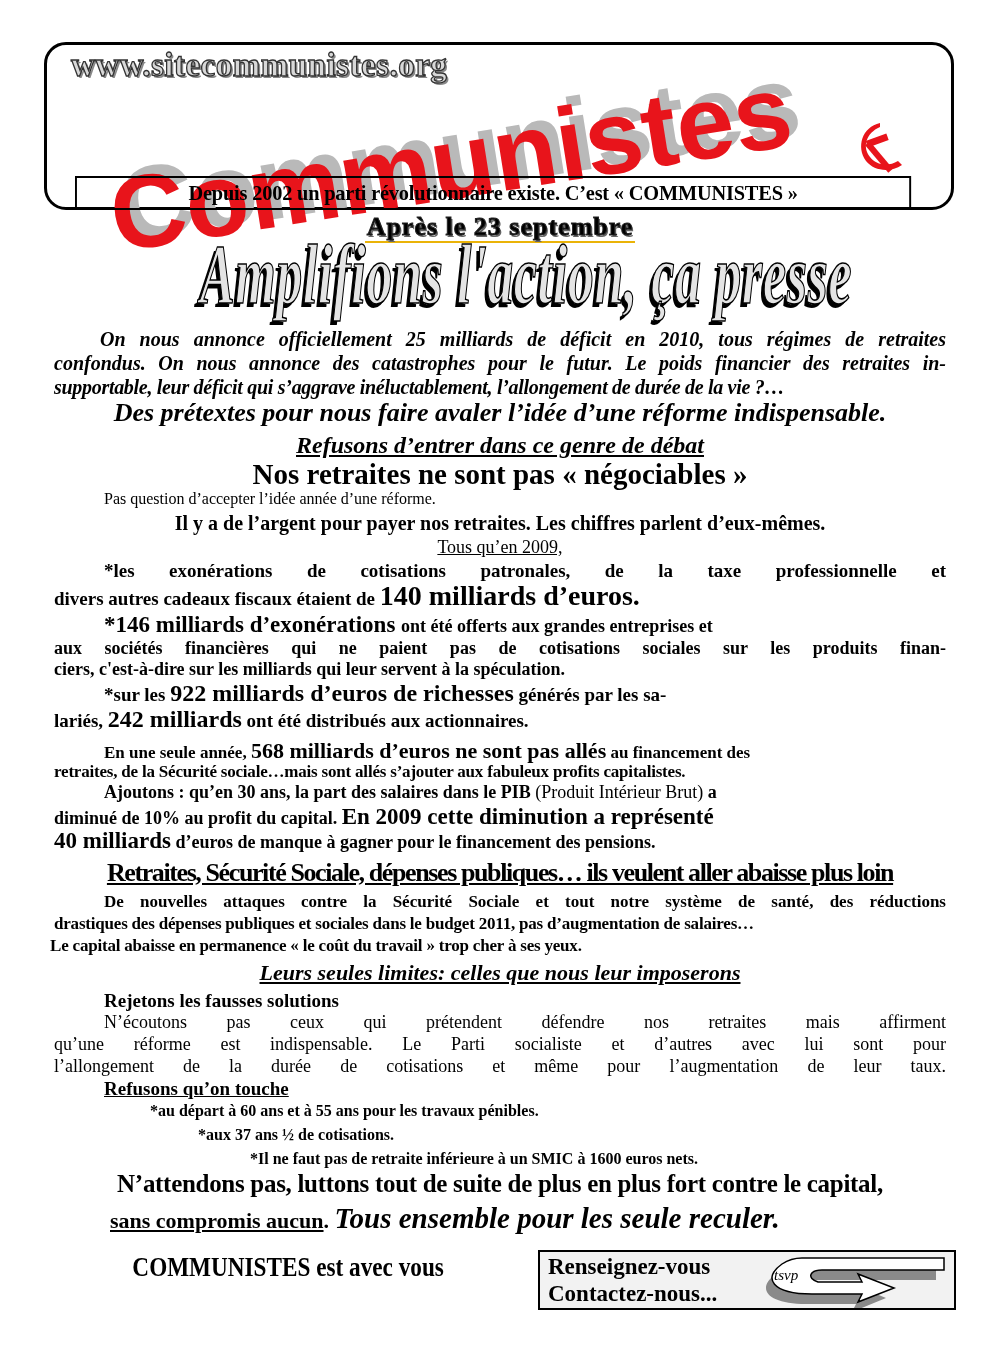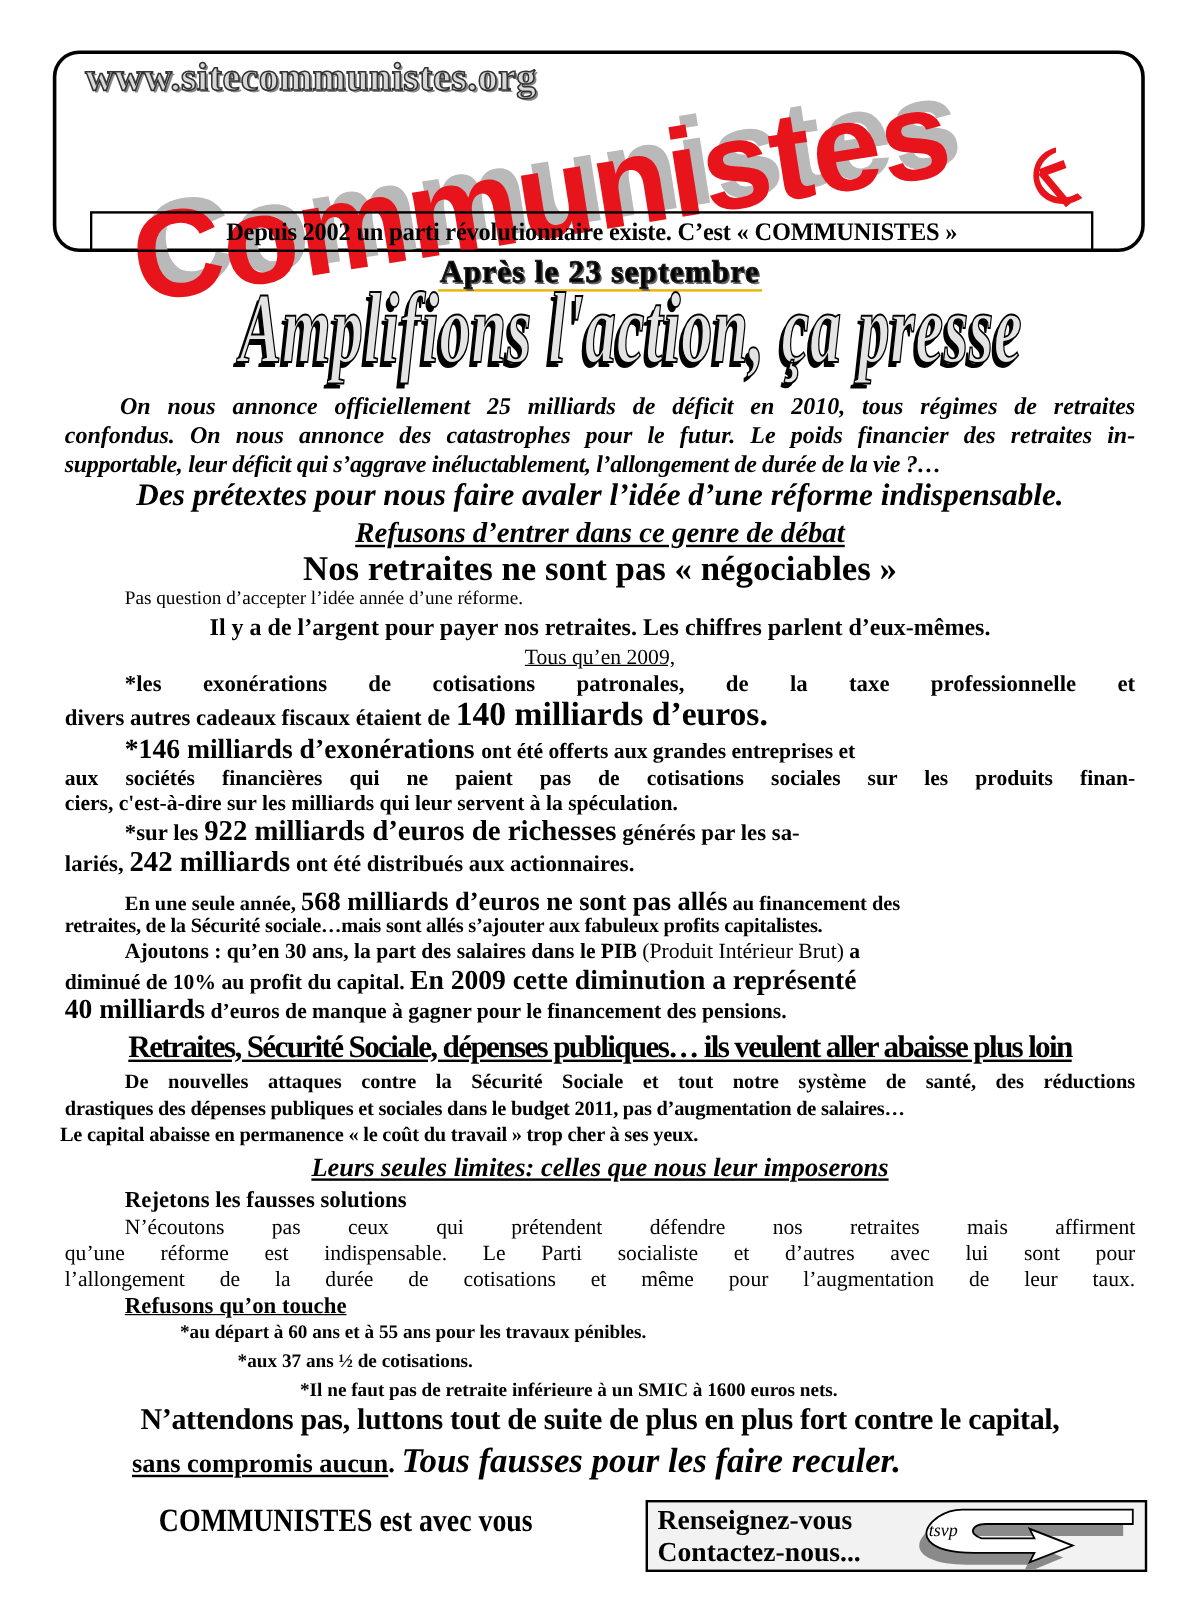--- a/index.html
+++ b/index.html
@@ -102,21 +102,21 @@
   <div class="line just ind" style="top:1012px;font-size:18px;">N’écoutons pas ceux qui prétendent défendre nos retraites mais affirment</div>
   <div class="line just" style="top:1034px;font-size:18px;">qu’une réforme est indispensable. Le Parti socialiste et d’autres avec lui sont pour</div>
   <div class="line just" style="top:1056px;font-size:18px;">l’allongement de la durée de cotisations et même pour l’augmentation de leur taux.</div>
 
   <div class="line b u" style="top:1078px;font-size:19px;padding-left:50px;box-sizing:border-box;">Refusons qu’on touche</div>
   <div class="line b" style="top:1102px;font-size:16px;padding-left:96px;box-sizing:border-box;">*au départ à 60 ans et à 55 ans pour les travaux pénibles.</div>
   <div class="line b" style="top:1126px;font-size:16px;padding-left:144px;box-sizing:border-box;">*aux 37 ans ½ de cotisations.</div>
   <div class="line b" style="top:1150px;font-size:16px;padding-left:196px;box-sizing:border-box;">*Il ne faut pas de retraite inférieure à un SMIC à 1600 euros nets.</div>
 
   <div class="line center b" style="top:1170px;font-size:25px;letter-spacing:-0.3px;">N’attendons pas, luttons tout de suite de plus en plus fort contre le capital,</div>
-  <div class="line" style="top:1202px;font-size:22px;padding-left:56px;box-sizing:border-box;"><span class="b u">sans compromis aucun</span><span class="b">. </span><span class="i b" style="font-size:29px;">Tous fausses  pour les faire reculer.</span></div>
+  <div class="line" style="top:1202px;font-size:22px;padding-left:56px;box-sizing:border-box;"><span class="b u">sans compromis aucun</span><span class="b">. </span><span class="i b" style="font-size:29px;">Tous ensemble  pour les seule reculer.</span></div>
 </div>
 
 <div class="footer-left">
   <span class="l1">COMMUNISTES est avec vous</span>
 </div>
 <div class="contact-box">
   <div class="txt">
     <div>Renseignez-vous</div>
     <div>Contactez-nous...</div>
   </div>

